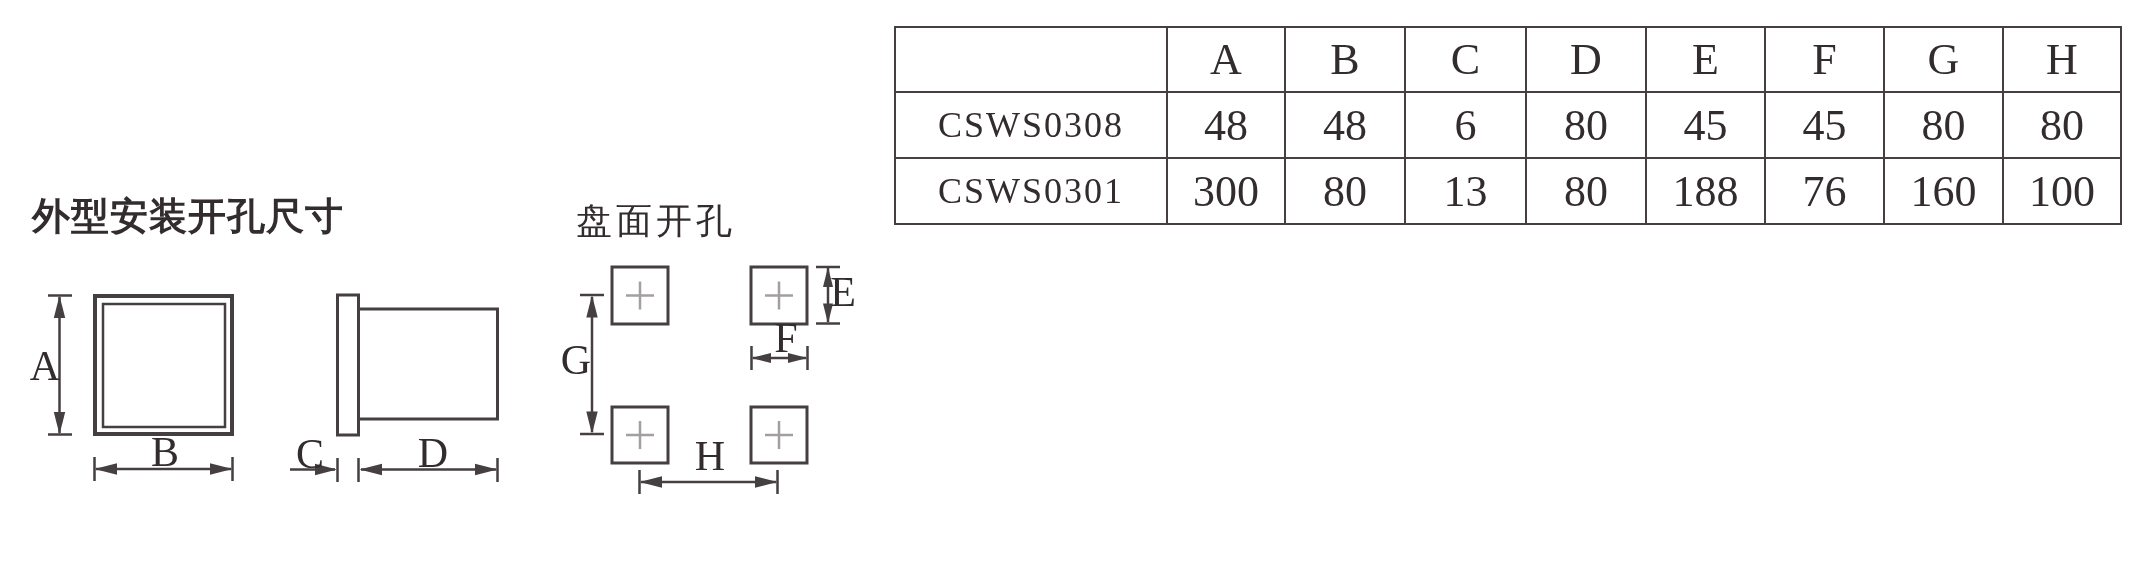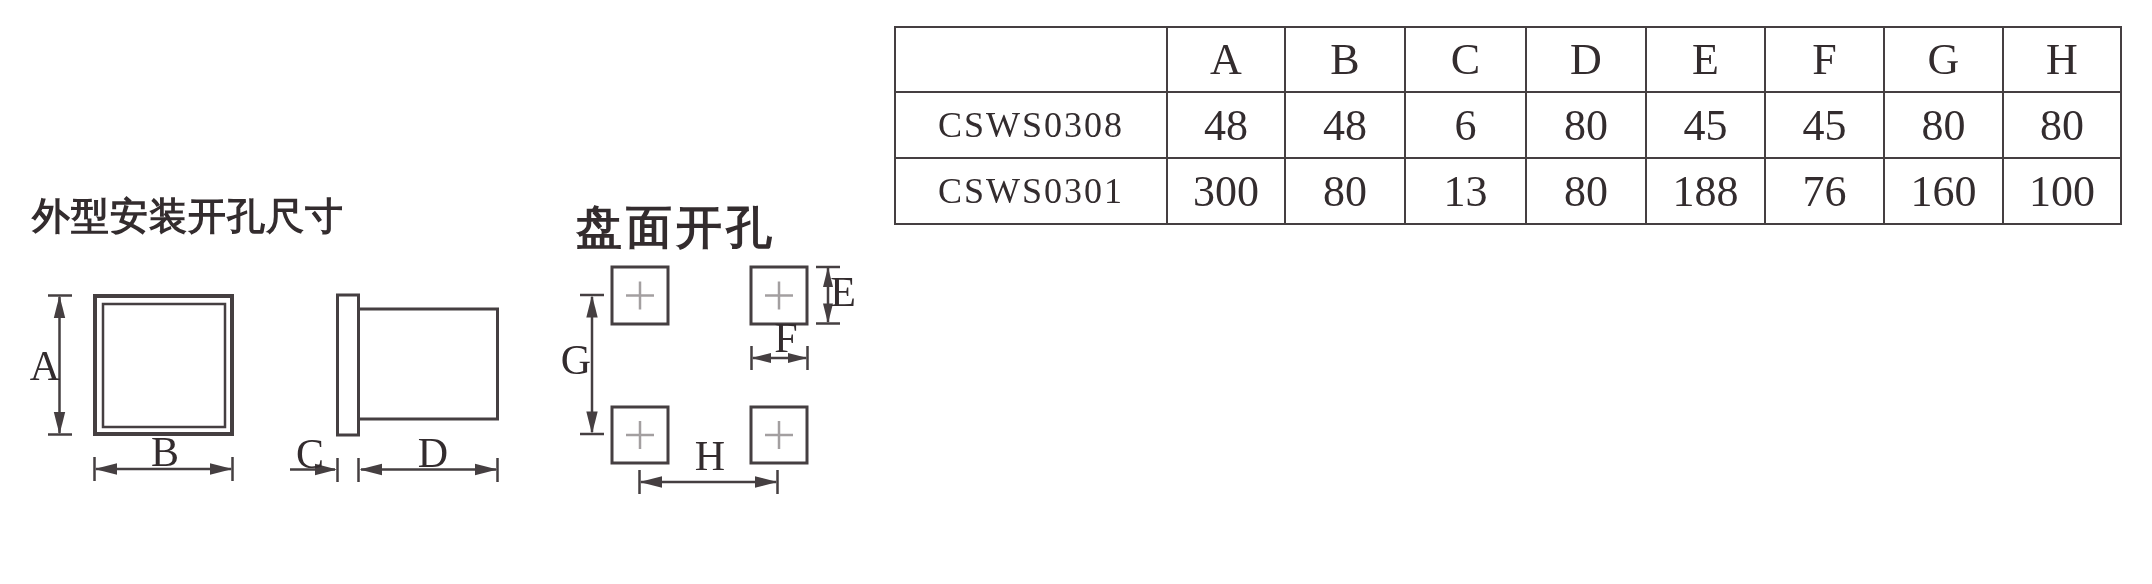--- a/index.html
+++ b/index.html
@@ -20,21 +20,21 @@
   
   .sec-title{position:absolute;white-space:nowrap;color:var(--ink);}
   .title-outline{
     left:32px;top:183px;
     font-family:"DejaVu Sans","Liberation Sans",sans-serif;
     font-weight:bold;font-size:38px;letter-spacing:1px;margin-top:8px;
   }
   .title-cutout{
     left:576px;top:197px;
     font-family:"Liberation Serif","DejaVu Serif",serif;
-    font-weight:bold;font-size:46px;letter-spacing:4px;text-align:right;
+    font-weight:normal;font-size:36px;letter-spacing:4px;text-align:right;
   }
   
   .diagram{position:absolute;left:0;top:0;}
   .ln{stroke:var(--line);stroke-width:2.5;fill:none;}
   .tick{stroke:var(--line);stroke-width:2.5;fill:none;}
   .arrow{fill:var(--line);stroke:none;}
   .frame-thick{stroke:var(--line);stroke-width:4;fill:none;}
   .frame{stroke:var(--line);stroke-width:3;fill:#ffffff;}
   .frame-thin{stroke:var(--line);stroke-width:2.5;fill:none;}
   .cross{stroke:var(--cross);stroke-width:2.5;fill:none;}

